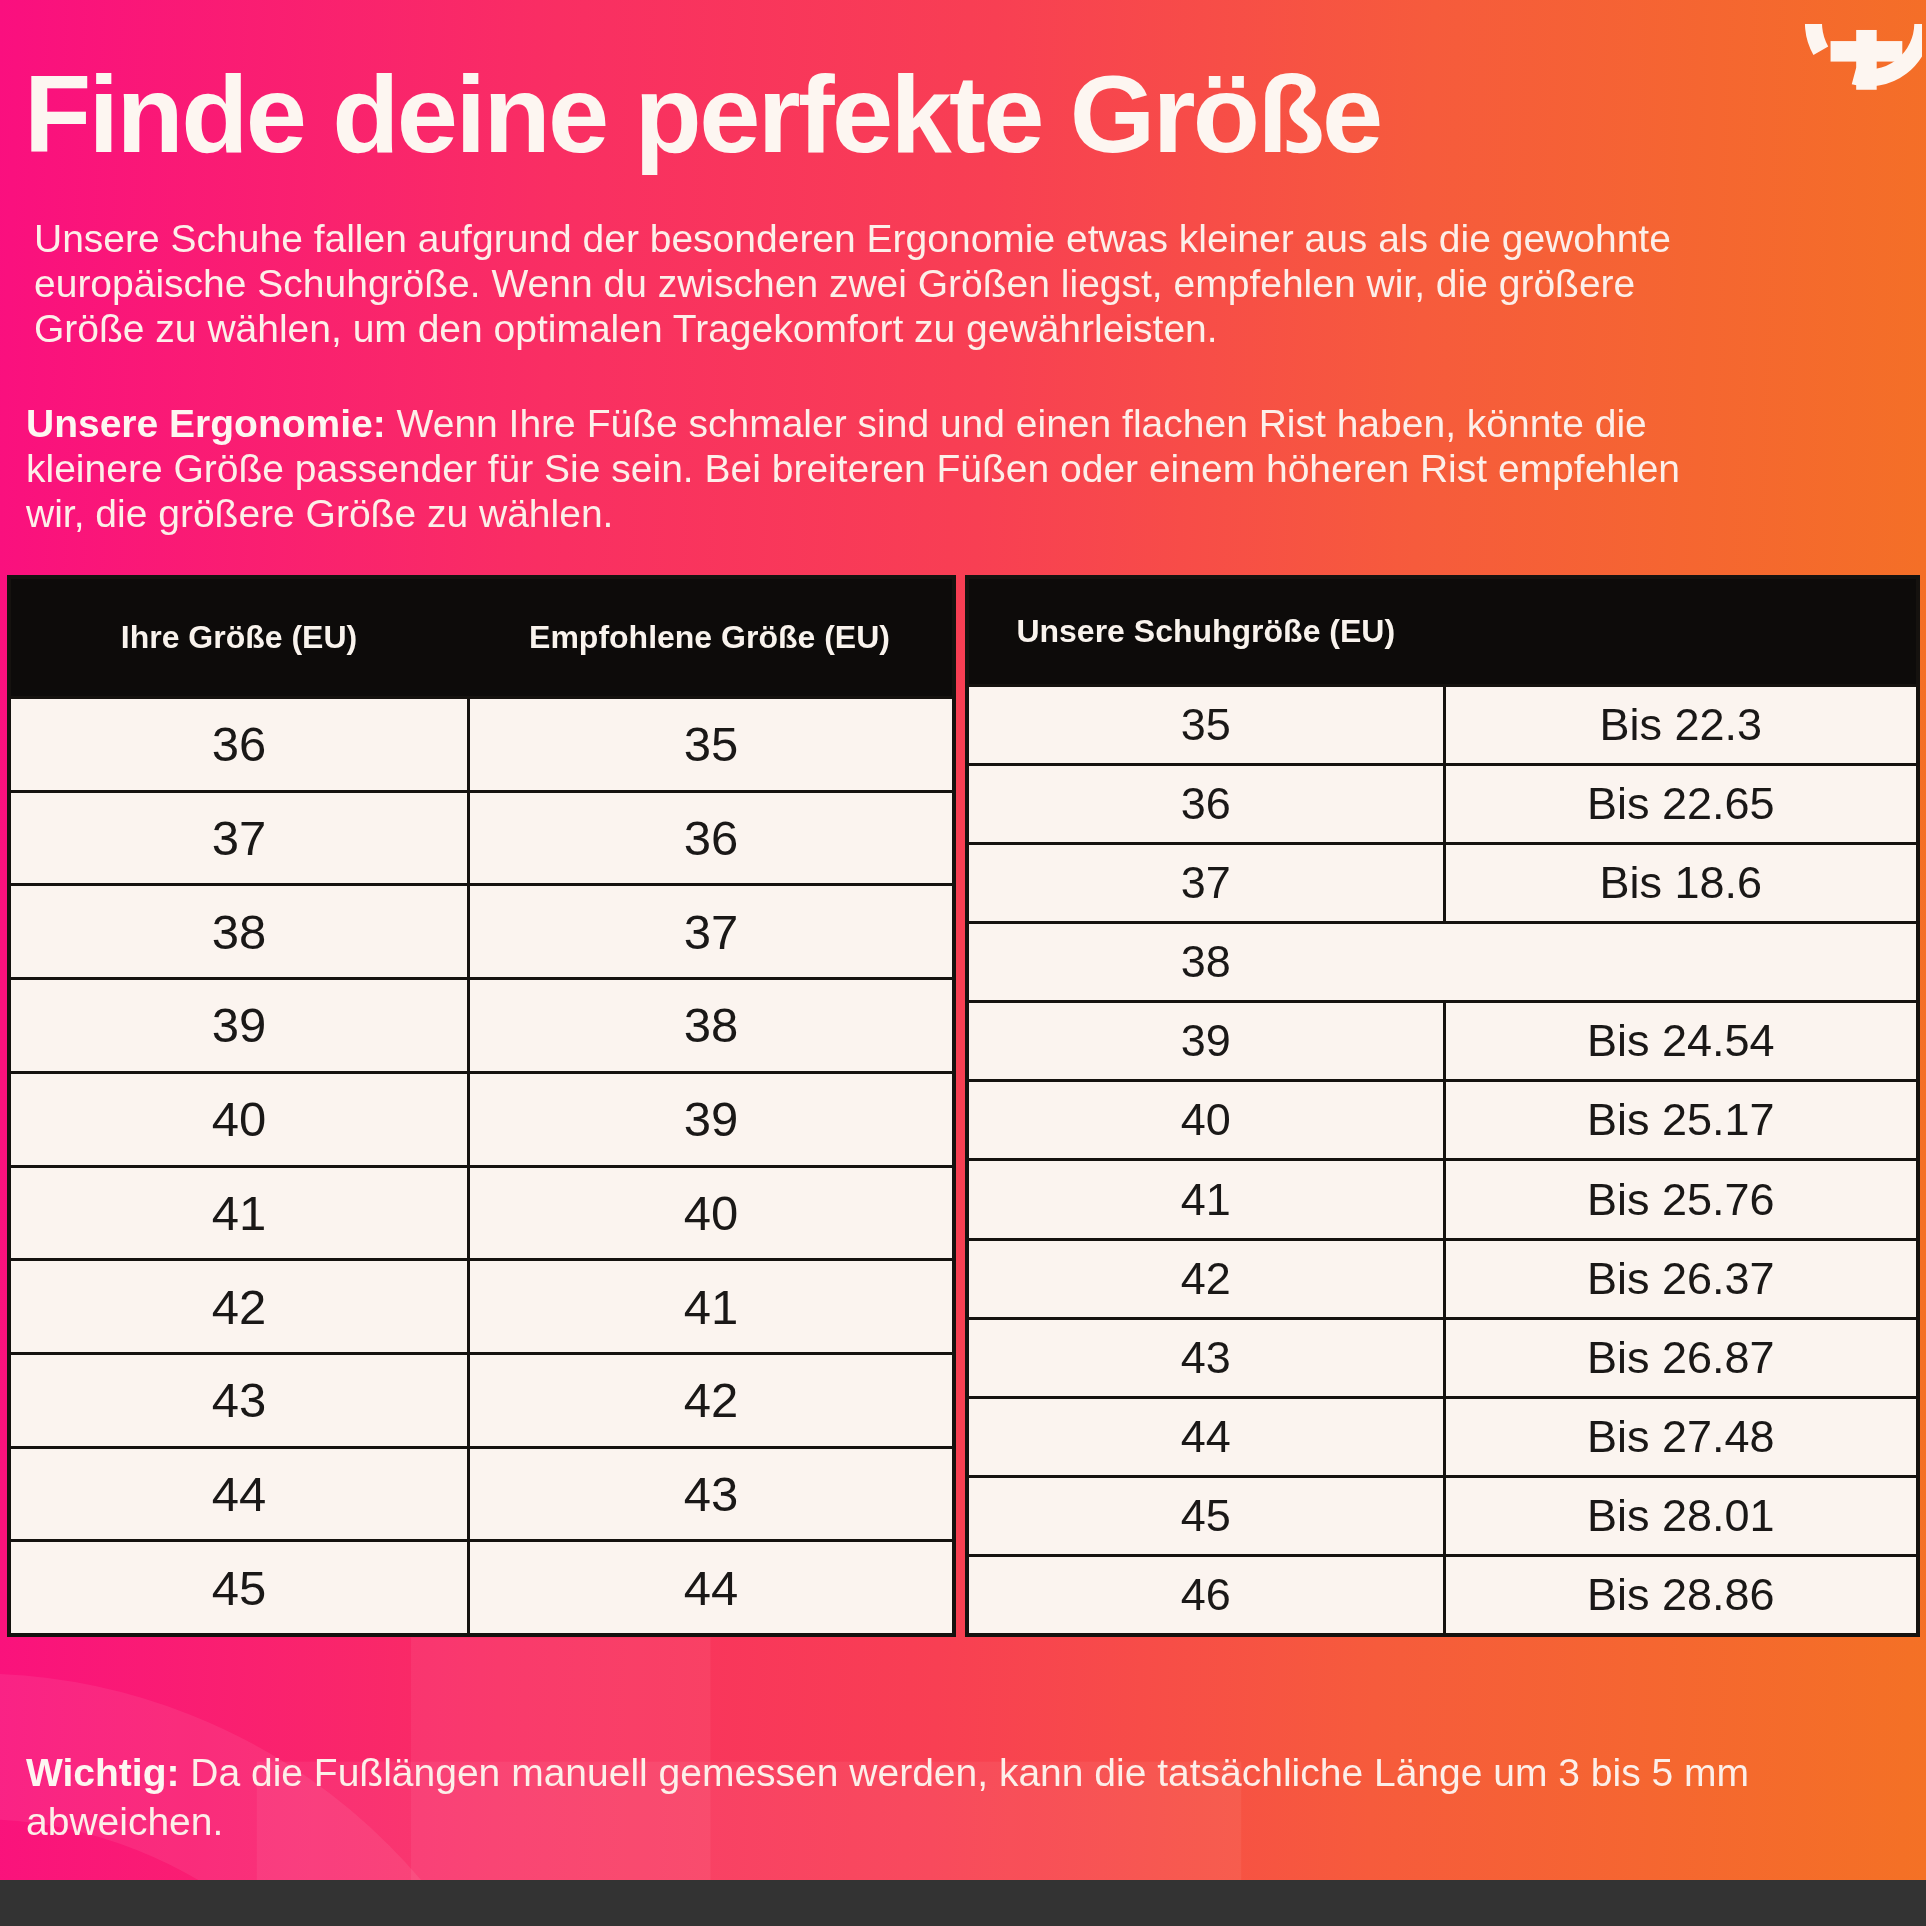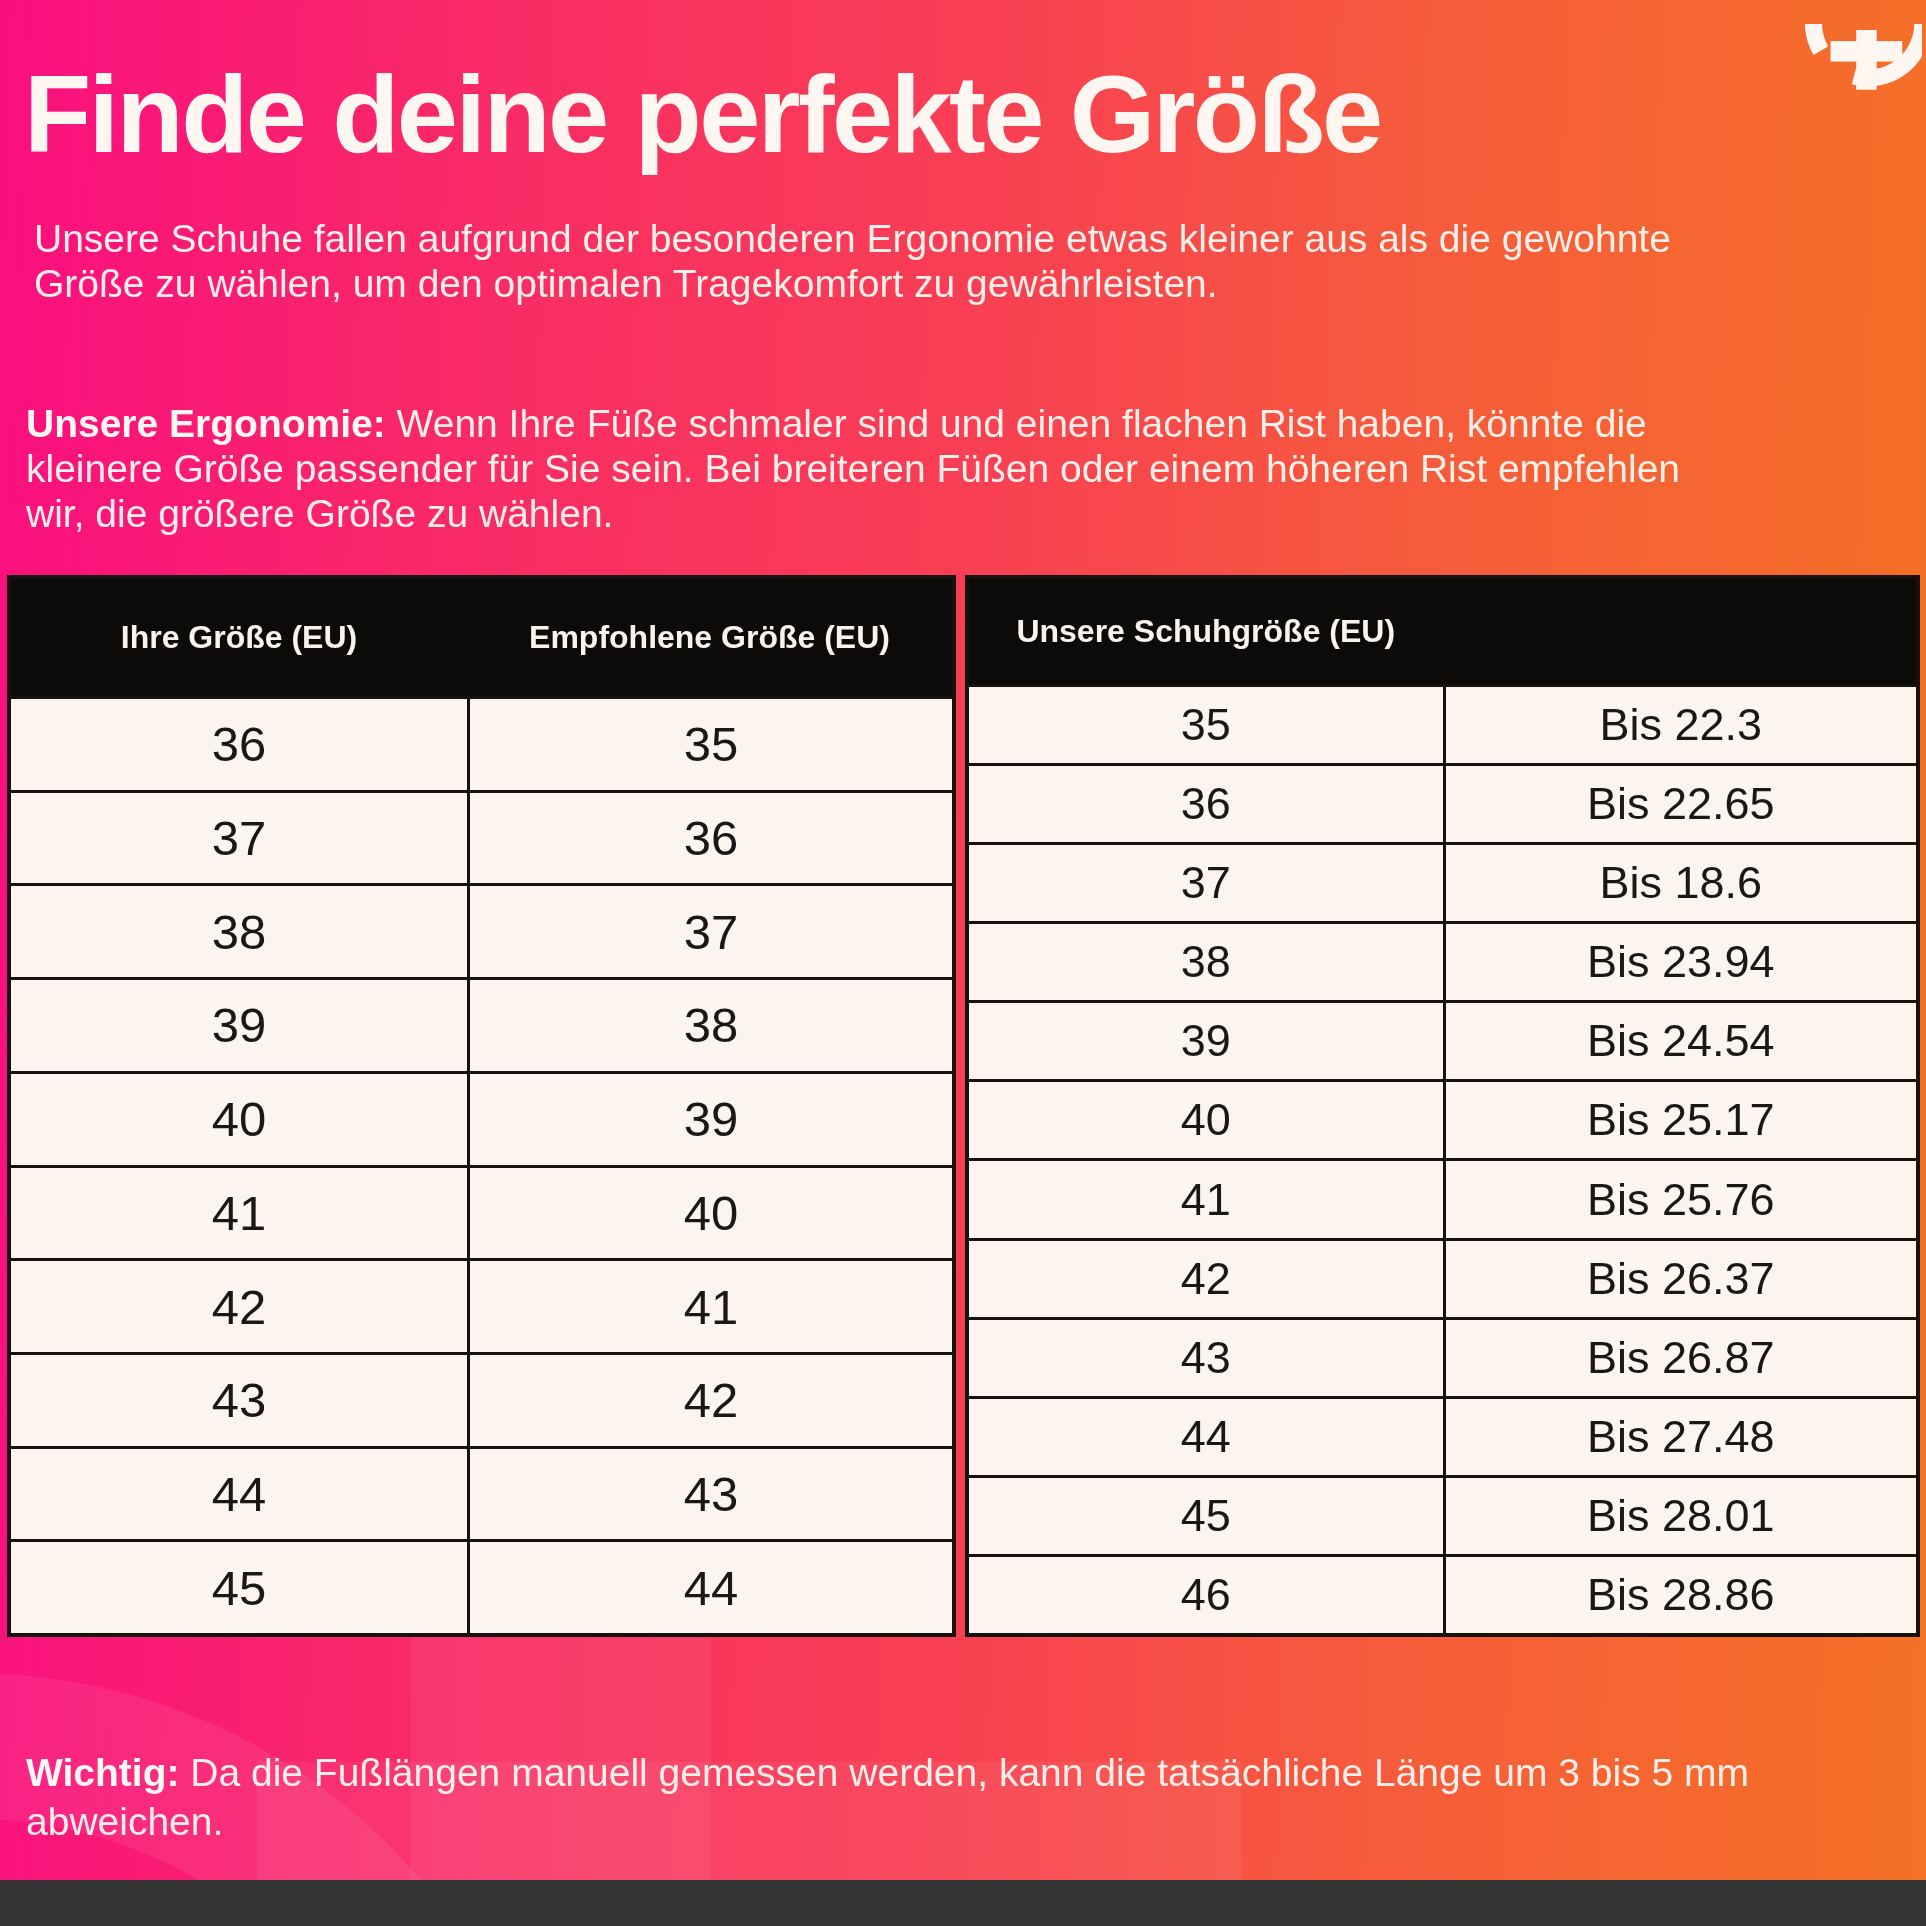--- a/index.html
+++ b/index.html
@@ -69,20 +69,21 @@
   <div class="page-title">Finde deine perfekte Größe</div>
 
   <svg class="logo-svg" width="188" height="158" viewBox="0 0 220 185">
     <path d="M 101.6 31.2 A 64 64 0 1 1 140.4 61" fill="none" stroke="#fdf6f1" stroke-width="20"></path>
     <rect x="113" y="20" width="84" height="24" fill="#fdf6f1"></rect>
     <rect x="143" y="7" width="24" height="70" fill="#fdf6f1"></rect>
   </svg>
 
   <div class="para" id="intro">
     <div class="line">Unsere Schuhe fallen aufgrund der besonderen Ergonomie etwas kleiner aus als die gewohnte</div>
+    <div class="line">europäische Schuhgröße. Wenn du zwischen zwei Größen liegst, empfehlen wir, die größere</div>
     <div class="line">Größe zu wählen, um den optimalen Tragekomfort zu gewährleisten.</div>
   </div>
 
   <div class="para" id="recommendation">
     <div class="line"><b>Unsere Ergonomie:</b><span> Wenn Ihre Füße schmaler sind und einen flachen Rist haben, könnte die</span></div>
     <div class="line">kleinere Größe passender für Sie sein. Bei breiteren Füßen oder einem höheren Rist empfehlen</div>
     <div class="line">wir, die größere Größe zu wählen.</div>
   </div>
 
   <div class="stable" id="table-left">
@@ -143,21 +144,20 @@
       <div class="tr">
         <div class="td">36</div>
         <div class="td">Bis 22.65</div>
       </div>
       <div class="tr">
         <div class="td">37</div>
         <div class="td">Bis 18.6</div>
       </div>
       <div class="tr">
         <div class="td">38</div>
-        <div class="td">Bis 23.94</div>
       </div>
       <div class="tr">
         <div class="td">39</div>
         <div class="td">Bis 24.54</div>
       </div>
       <div class="tr">
         <div class="td">40</div>
         <div class="td">Bis 25.17</div>
       </div>
       <div class="tr">

